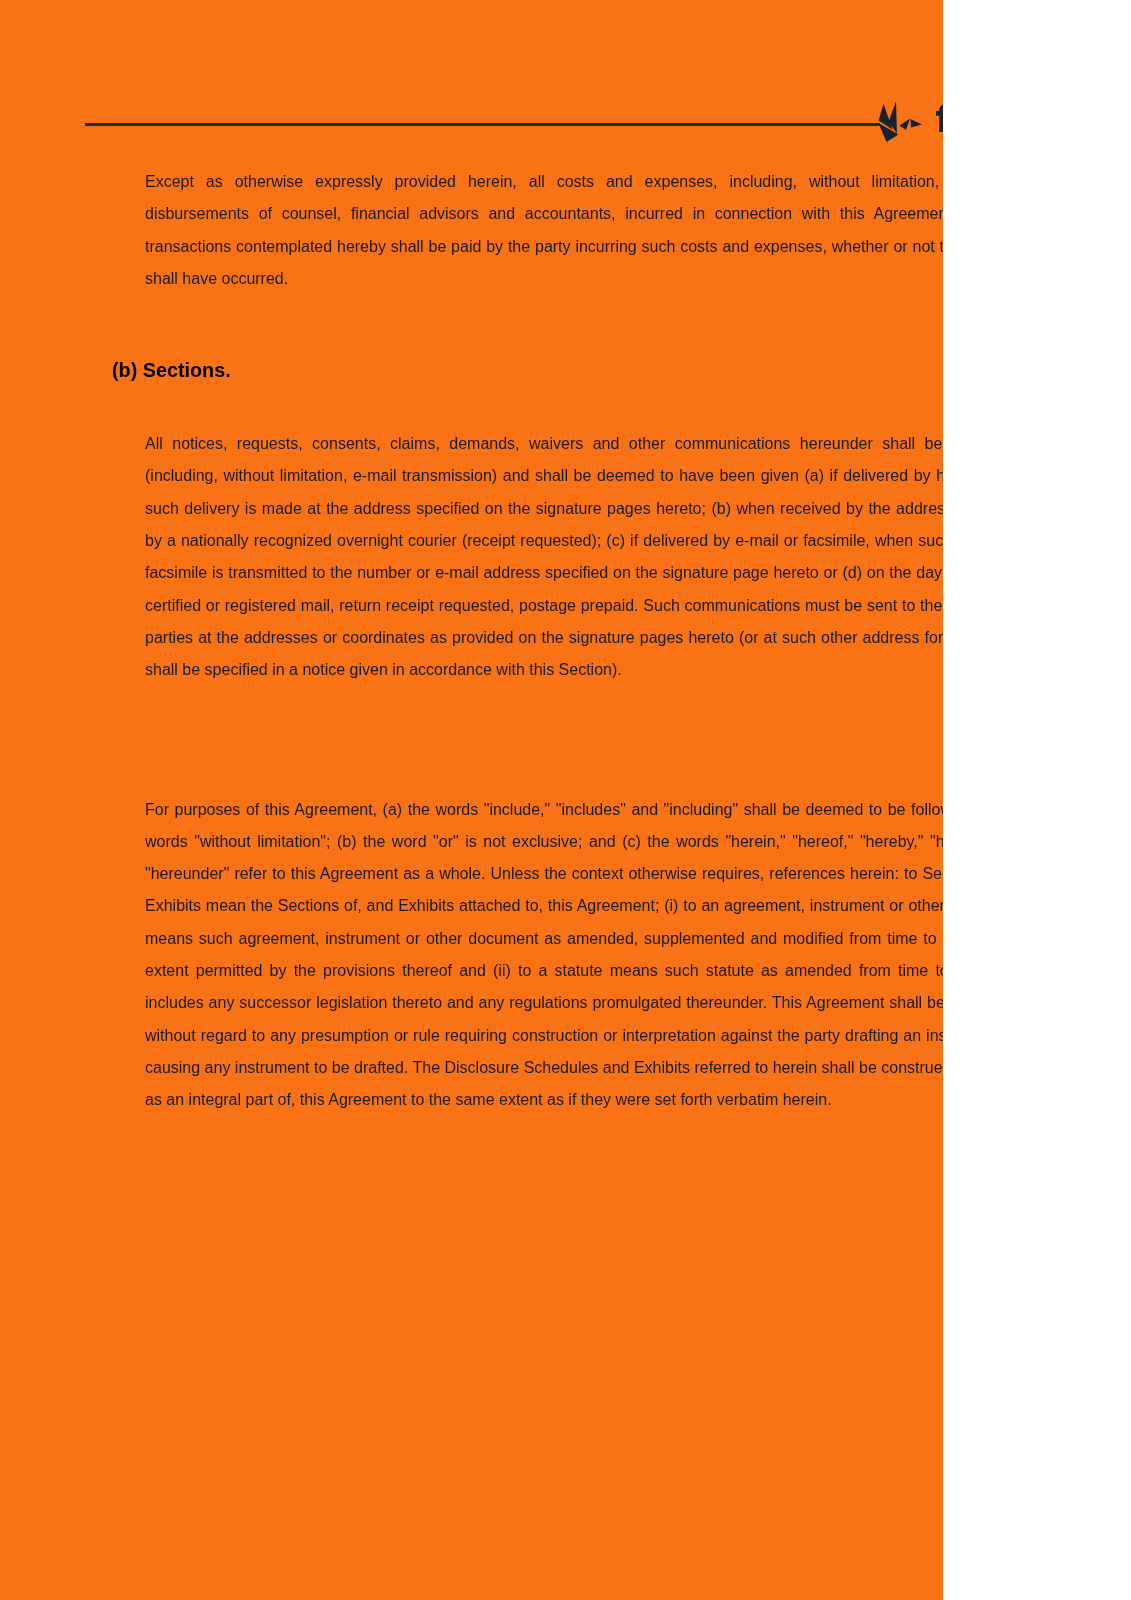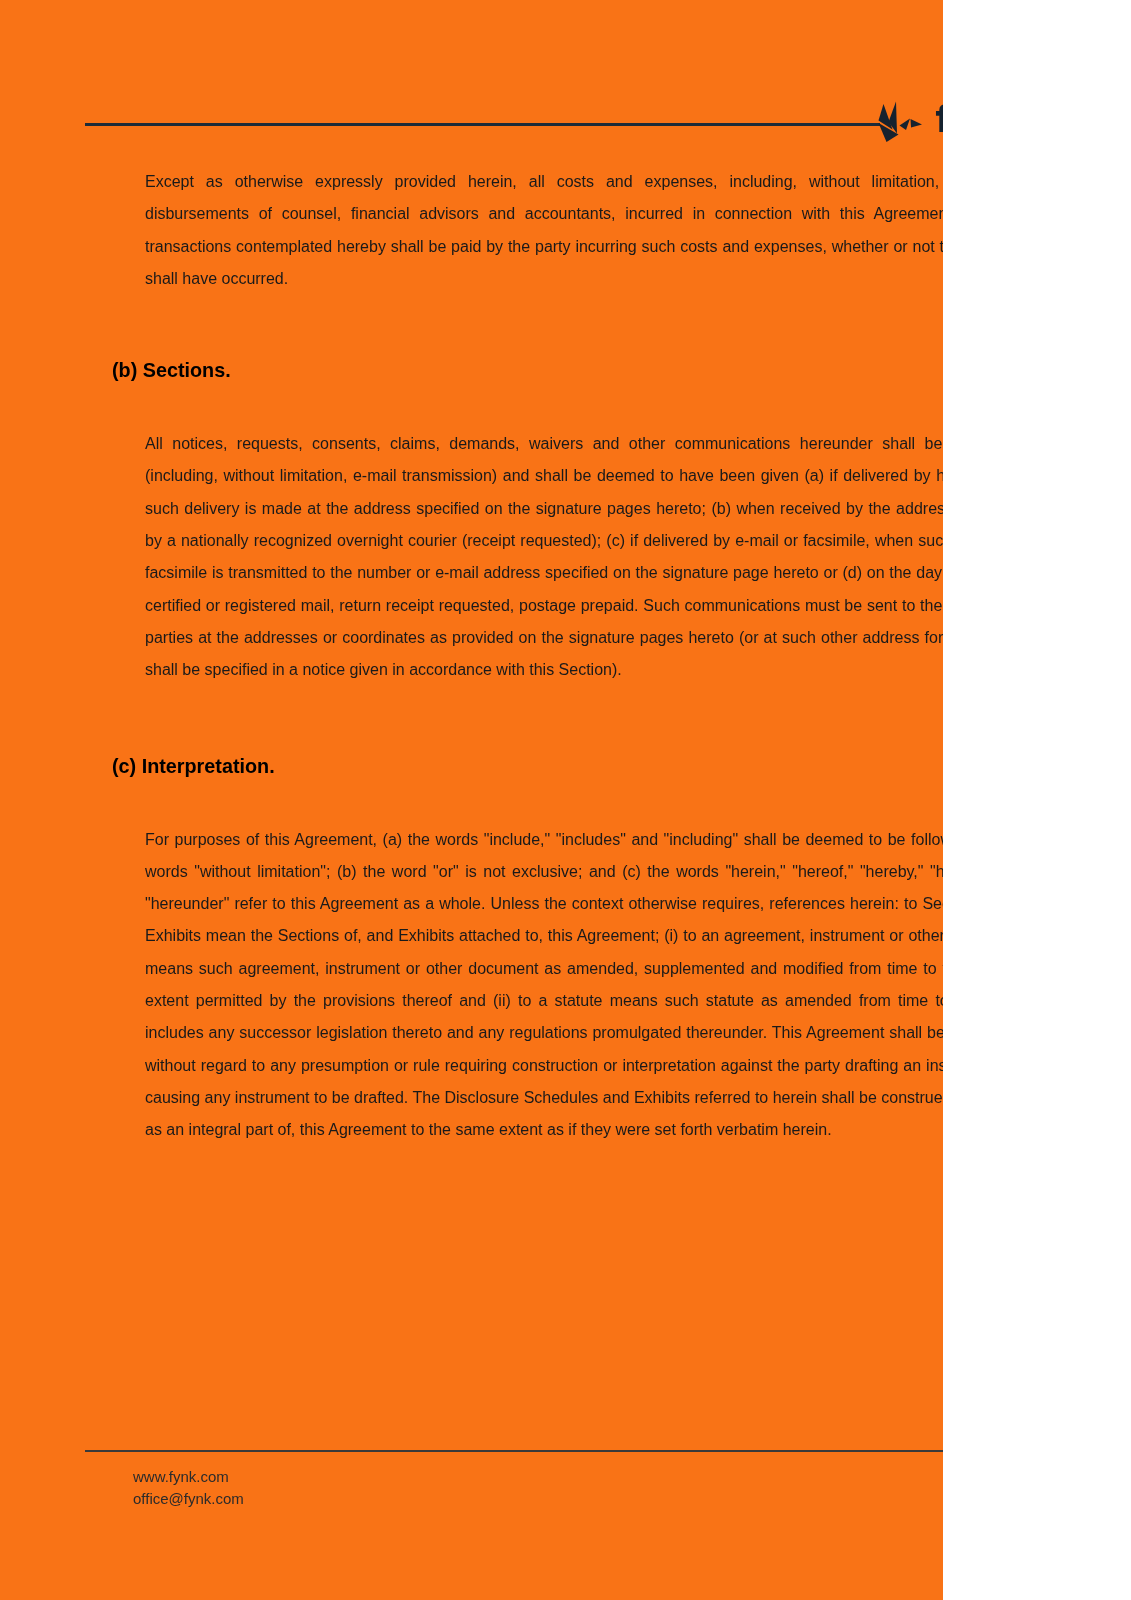--- a/index.html
+++ b/index.html
@@ -149,28 +149,20 @@
 
     <p class="para">Except as otherwise expressly provided herein, all costs and expenses, including, without limitation, fees and disbursements of counsel, financial advisors and accountants, incurred in connection with this Agreement and the transactions contemplated hereby shall be paid by the party incurring such costs and expenses, whether or not the Closing shall have occurred.</p>
 
     <div class="gap-heading"></div>
     <p class="heading">(b) Sections.</p>
     <div class="gap-after-heading"></div>
 
     <p class="para">All notices, requests, consents, claims, demands, waivers and other communications hereunder shall be in writing (including, without limitation, e-mail transmission) and shall be deemed to have been given (a) if delivered by hand, when such delivery is made at the address specified on the signature pages hereto; (b) when received by the addressee if sent by a nationally recognized overnight courier (receipt requested); (c) if delivered by e-mail or facsimile, when such e-mail or facsimile is transmitted to the number or e-mail address specified on the signature page hereto or (d) on the day mailed, by certified or registered mail, return receipt requested, postage prepaid. Such communications must be sent to the respective parties at the addresses or coordinates as provided on the signature pages hereto (or at such other address for a party as shall be specified in a notice given in accordance with this Section).</p>
 
     <div class="gap-section"></div>
-    <p class="heading">(c) Interpretation.</p>
     <div class="gap-after-heading"></div>
 
     <p class="para">For purposes of this Agreement, (a) the words "include," "includes" and "including" shall be deemed to be followed by the words "without limitation"; (b) the word "or" is not exclusive; and (c) the words "herein," "hereof," "hereby," "hereto" and "hereunder" refer to this Agreement as a whole. Unless the context otherwise requires, references herein: to Sections, and Exhibits mean the Sections of, and Exhibits attached to, this Agreement; (i) to an agreement, instrument or other document means such agreement, instrument or other document as amended, supplemented and modified from time to time to the extent permitted by the provisions thereof and (ii) to a statute means such statute as amended from time to time and includes any successor legislation thereto and any regulations promulgated thereunder. This Agreement shall be construed without regard to any presumption or rule requiring construction or interpretation against the party drafting an instrument or causing any instrument to be drafted. The Disclosure Schedules and Exhibits referred to herein shall be construed with, and as an integral part of, this Agreement to the same extent as if they were set forth verbatim herein.</p>
 
   </div>
 
-  <div class="footer">
-    <div class="footer-rule"></div>
-    <div class="footer-lines">
-      <span>www.fynk.com</span>
-      <span>office@fynk.com</span>
-    </div>
-  </div>
 
 </div>
 
 </body></html>

